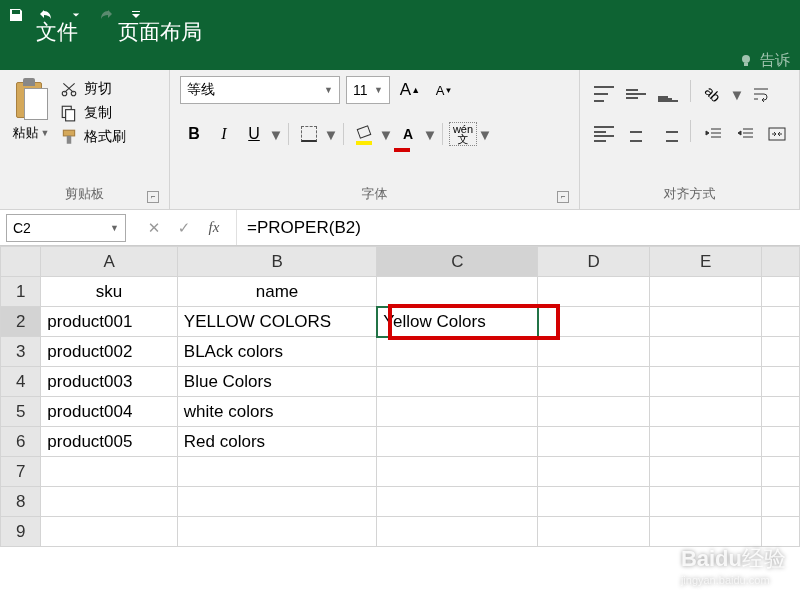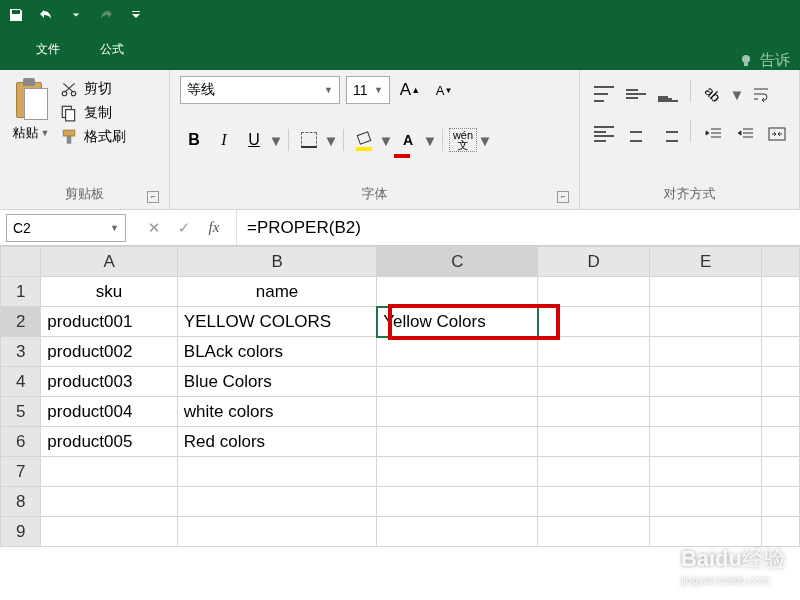--- a/index.html
+++ b/index.html
@@ -2,40 +2,40 @@
 <html><head>
 <meta charset="utf-8">
 <style>
 *{box-sizing:border-box;margin:0;padding:0;font-family:"Microsoft YaHei",Arial,sans-serif}
 body{background:#fff;width:800px;height:600px;overflow:hidden;position:relative}
 .titlebar{background:#0e6333;height:30px;display:flex;align-items:center;padding:0 8px;gap:14px}
 .titlebar .icon{width:16px;height:16px;display:flex;align-items:center;justify-content:center;cursor:pointer}
 .titlebar svg{fill:#fff}
 .titlebar .disabled svg{fill:#5a8a6f}
 .ribbon-tabs{background:#0e6333;height:40px;display:flex;align-items:flex-end;padding-left:16px}
-.tab{color:#fff;padding:10px 20px 12px;font-size:12px;cursor:pointer}
+.tab{color:#fff;padding:10px 20px 24px;font-size:21px;cursor:pointer}
 .tab.active{background:#f1f1f1;color:#0e6333}
 .tell-me{display:flex;align-items:center;color:#a0c4af;margin-left:auto;padding-right:10px;font-size:15px}
 .bulb{width:16px;height:16px;margin-right:6px}
 .ribbon{background:#f1f1f1;height:140px;border-bottom:1px solid #d4d4d4;display:flex}
 .group{border-right:1px solid #d4d4d4;padding:6px 10px 4px;display:flex;flex-direction:column}
 .group-content{flex:1;display:flex;align-items:flex-start;gap:8px}
 .group-label{text-align:center;font-size:13px;color:#666;padding:2px 0;position:relative}
 .dialog-launcher{position:absolute;right:0;bottom:2px;width:12px;height:12px;border:1px solid #999;font-size:8px;line-height:10px;text-align:center;color:#666;cursor:pointer}
 .paste-btn{display:flex;flex-direction:column;align-items:center;gap:2px;cursor:pointer;padding:2px}
 .paste-icon{width:38px;height:44px;position:relative}
 .clip-back{position:absolute;left:4px;top:4px;width:26px;height:36px;background:#d4a85a;border:1px solid #a88040;border-radius:2px}
 .clip-paper{position:absolute;left:12px;top:10px;width:24px;height:32px;background:#fff;border:1px solid #999}
 .clip-top{position:absolute;left:11px;top:0;width:12px;height:8px;background:#888;border-radius:2px 2px 0 0}
 .paste-label{font-size:13px;display:flex;align-items:center;gap:2px}
 .small-btns{display:flex;flex-direction:column;gap:6px;padding-top:4px}
 .sb{display:flex;align-items:center;gap:6px;font-size:14px;cursor:pointer}
 .sb-icon{width:18px;height:18px}
 .font-group{flex:1}
-.font-row{display:flex;align-items:center;gap:6px;margin-bottom:14px}
+.font-row{display:flex;align-items:center;gap:6px;margin-bottom:8px}
 .font-select{height:28px;border:1px solid #ababab;background:#fff;font-size:14px;padding:0 6px;display:flex;align-items:center;justify-content:space-between;cursor:pointer}
 .font-name{width:160px}
 .font-size{width:44px}
 .dd-arrow{font-size:9px;color:#666}
 .iconbtn{width:28px;height:28px;display:flex;align-items:center;justify-content:center;cursor:pointer;font-size:15px}
 .font-row2{display:flex;align-items:center;gap:2px}
 .boldbtn{font-weight:bold;font-size:16px}
 .italicbtn{font-style:italic;font-size:16px;font-family:serif}
 .underbtn{text-decoration:underline;font-size:16px}
 .sep{width:1px;height:22px;background:#ccc;margin:0 4px}
@@ -103,21 +103,21 @@
   <div class="icon">
     <svg viewBox="0 0 10 10" width="10" height="10" fill="#fff">
         <rect x="1" y="1" width="8" height="1"></rect>
         <path d="M1 4l4 4 4-4z"></path>
       </svg>
   </div>
 </div>
 
 <div class="ribbon-tabs">
   <div class="tab">文件</div>
-  <div class="tab">公式</div>
+  <div class="tab">页面布局</div>
   <div class="tell-me">
     <svg class="bulb" viewBox="0 0 16 16" fill="#a0c4af">
         <circle cx="8" cy="6" r="4"></circle>
         <rect x="6" y="10" width="4" height="3"></rect>
       </svg>
     <span>告诉</span>
   </div>
 </div>
 
 <div class="ribbon">

